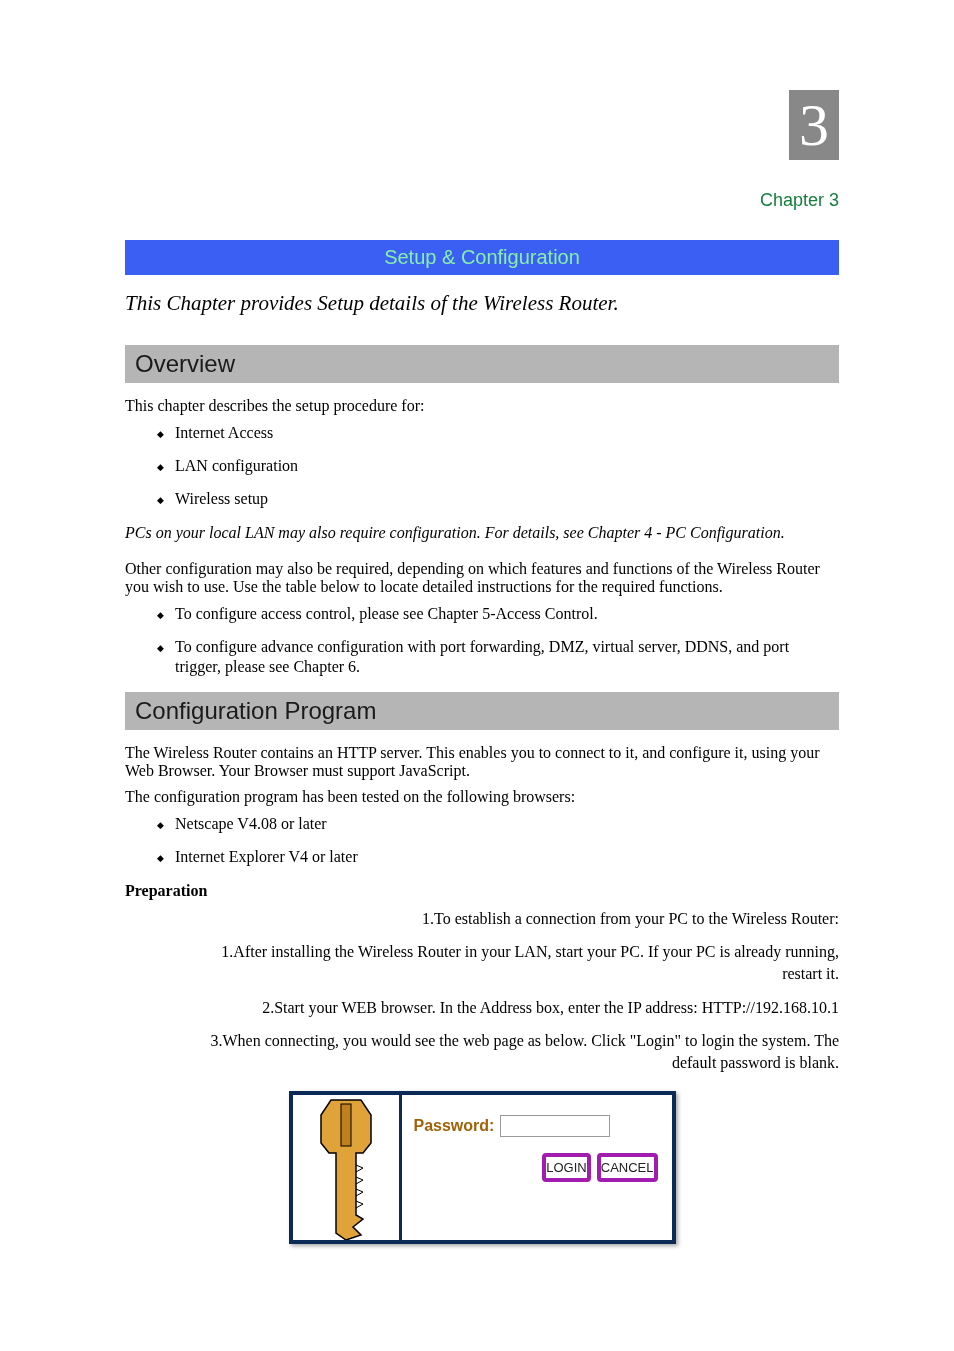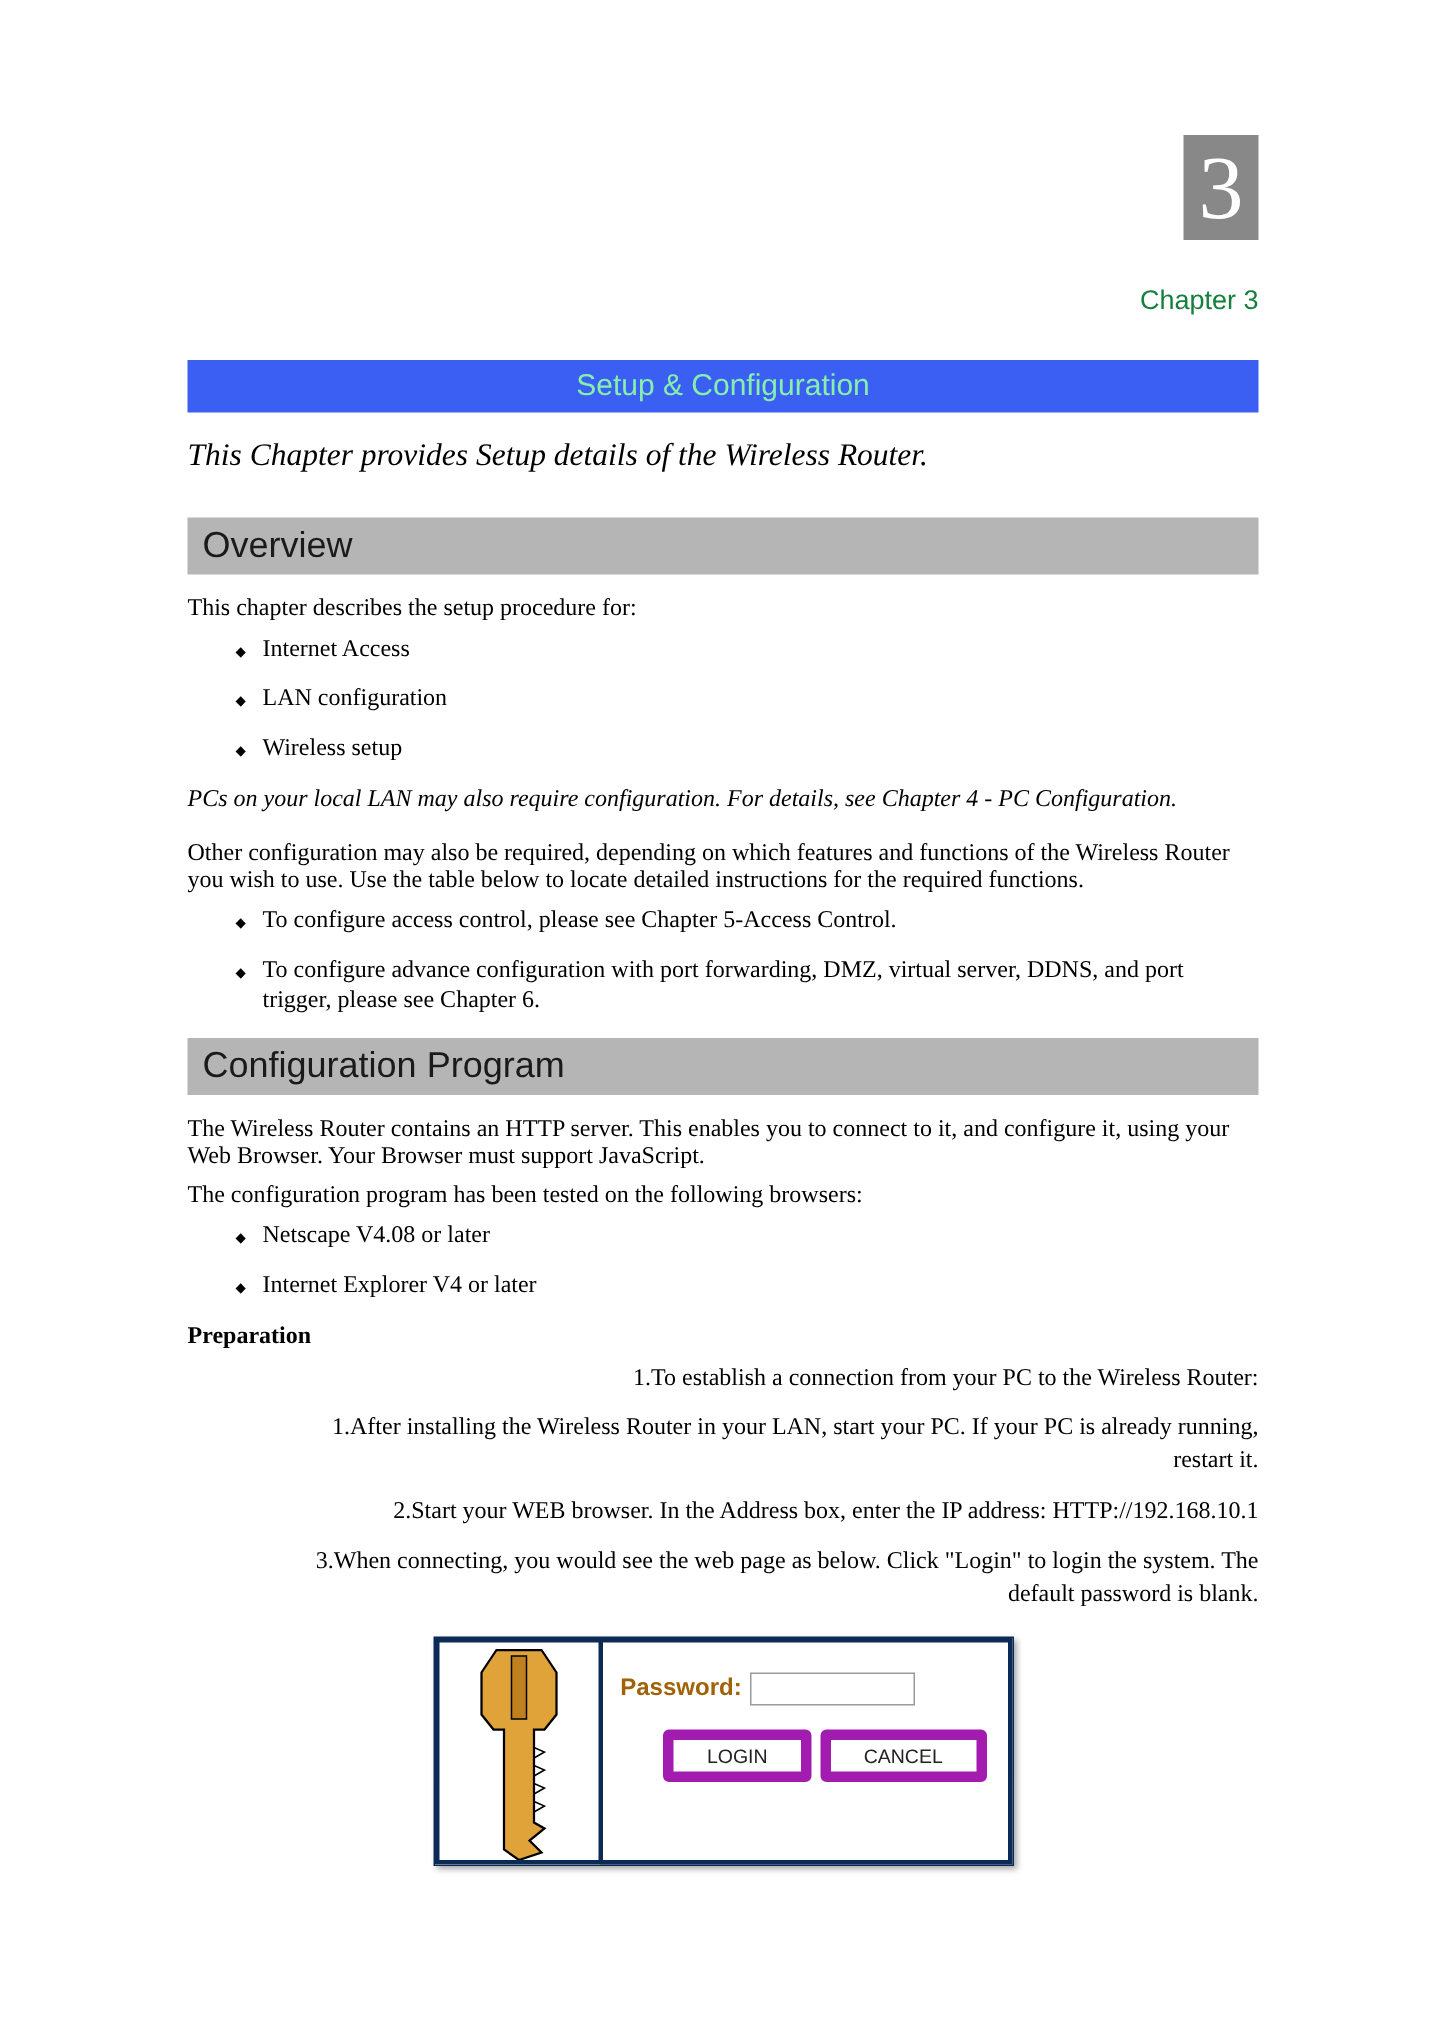--- a/index.html
+++ b/index.html
@@ -164,23 +164,23 @@
     .login-buttons {
       display: flex;
       justify-content: flex-end;
       gap: 6px;
       padding-right: 2px;
     }
     .login-btn {
       font-family: Arial, sans-serif;
       font-size: 13px;
       background: #ffffff;
-      border: 7px solid #a21caf;
+      border: 4px solid #a21caf;
       border-radius: 4px;
-      padding: 3px 22px;
+      padding: 3px 0;
       color: #222;
       cursor: pointer;
     }
     .indented-para {
       padding-left: 36px;
       line-height: 1.35;
     }
     .spacer-sm { height: 10px; }
   </style>
 </head>

